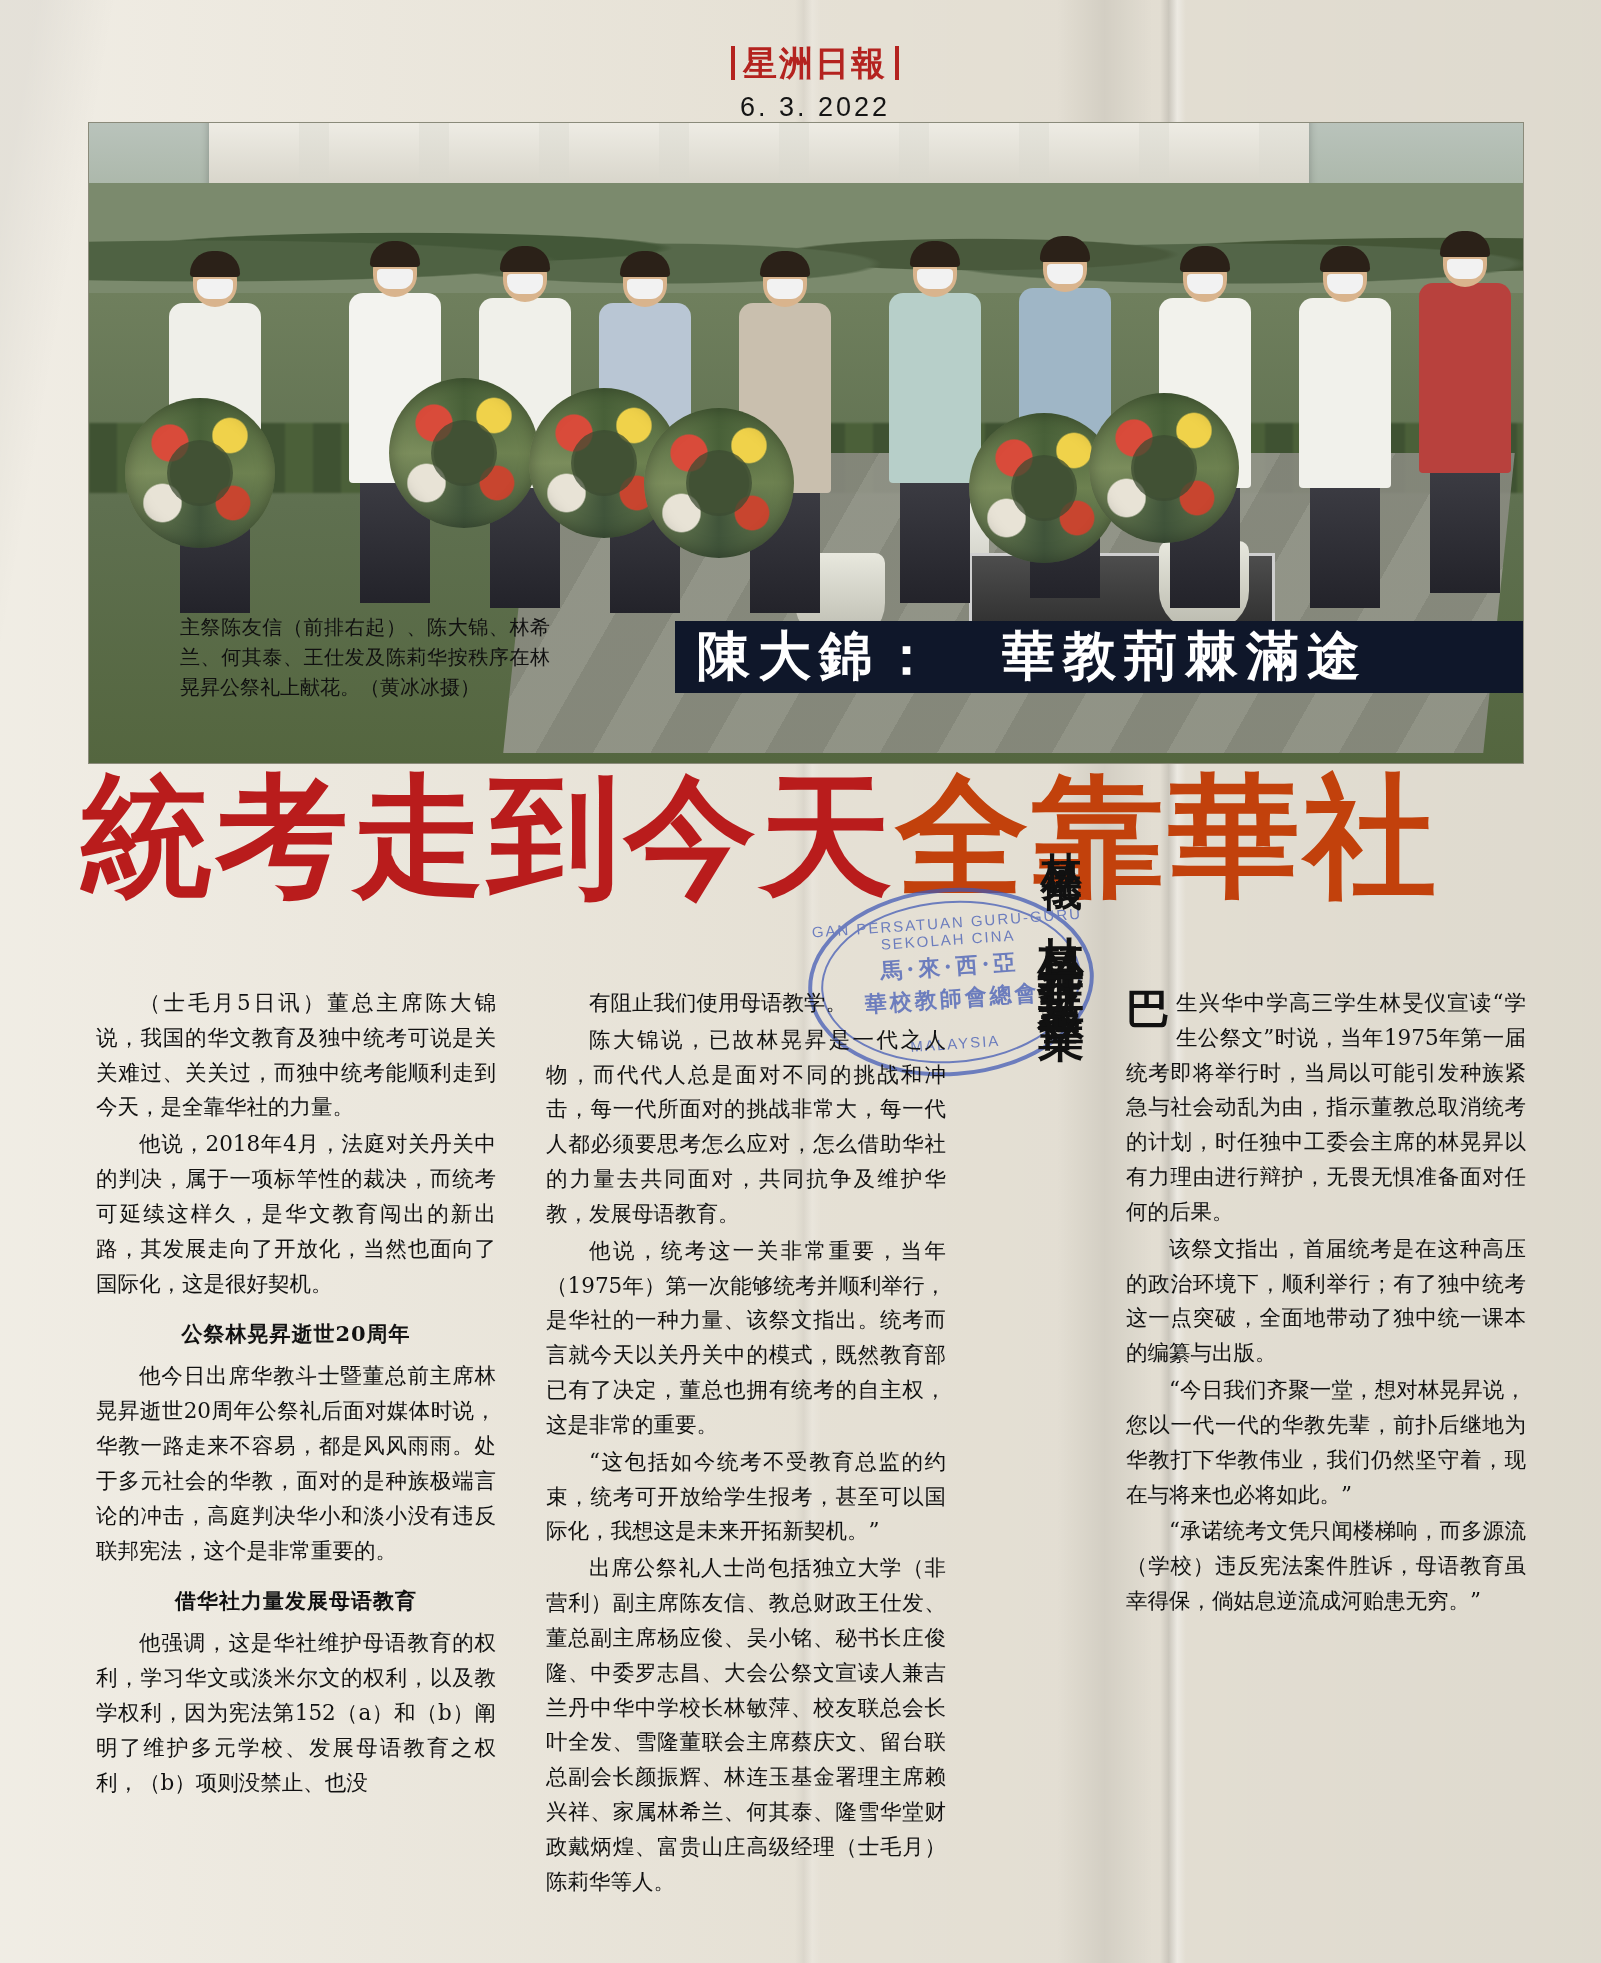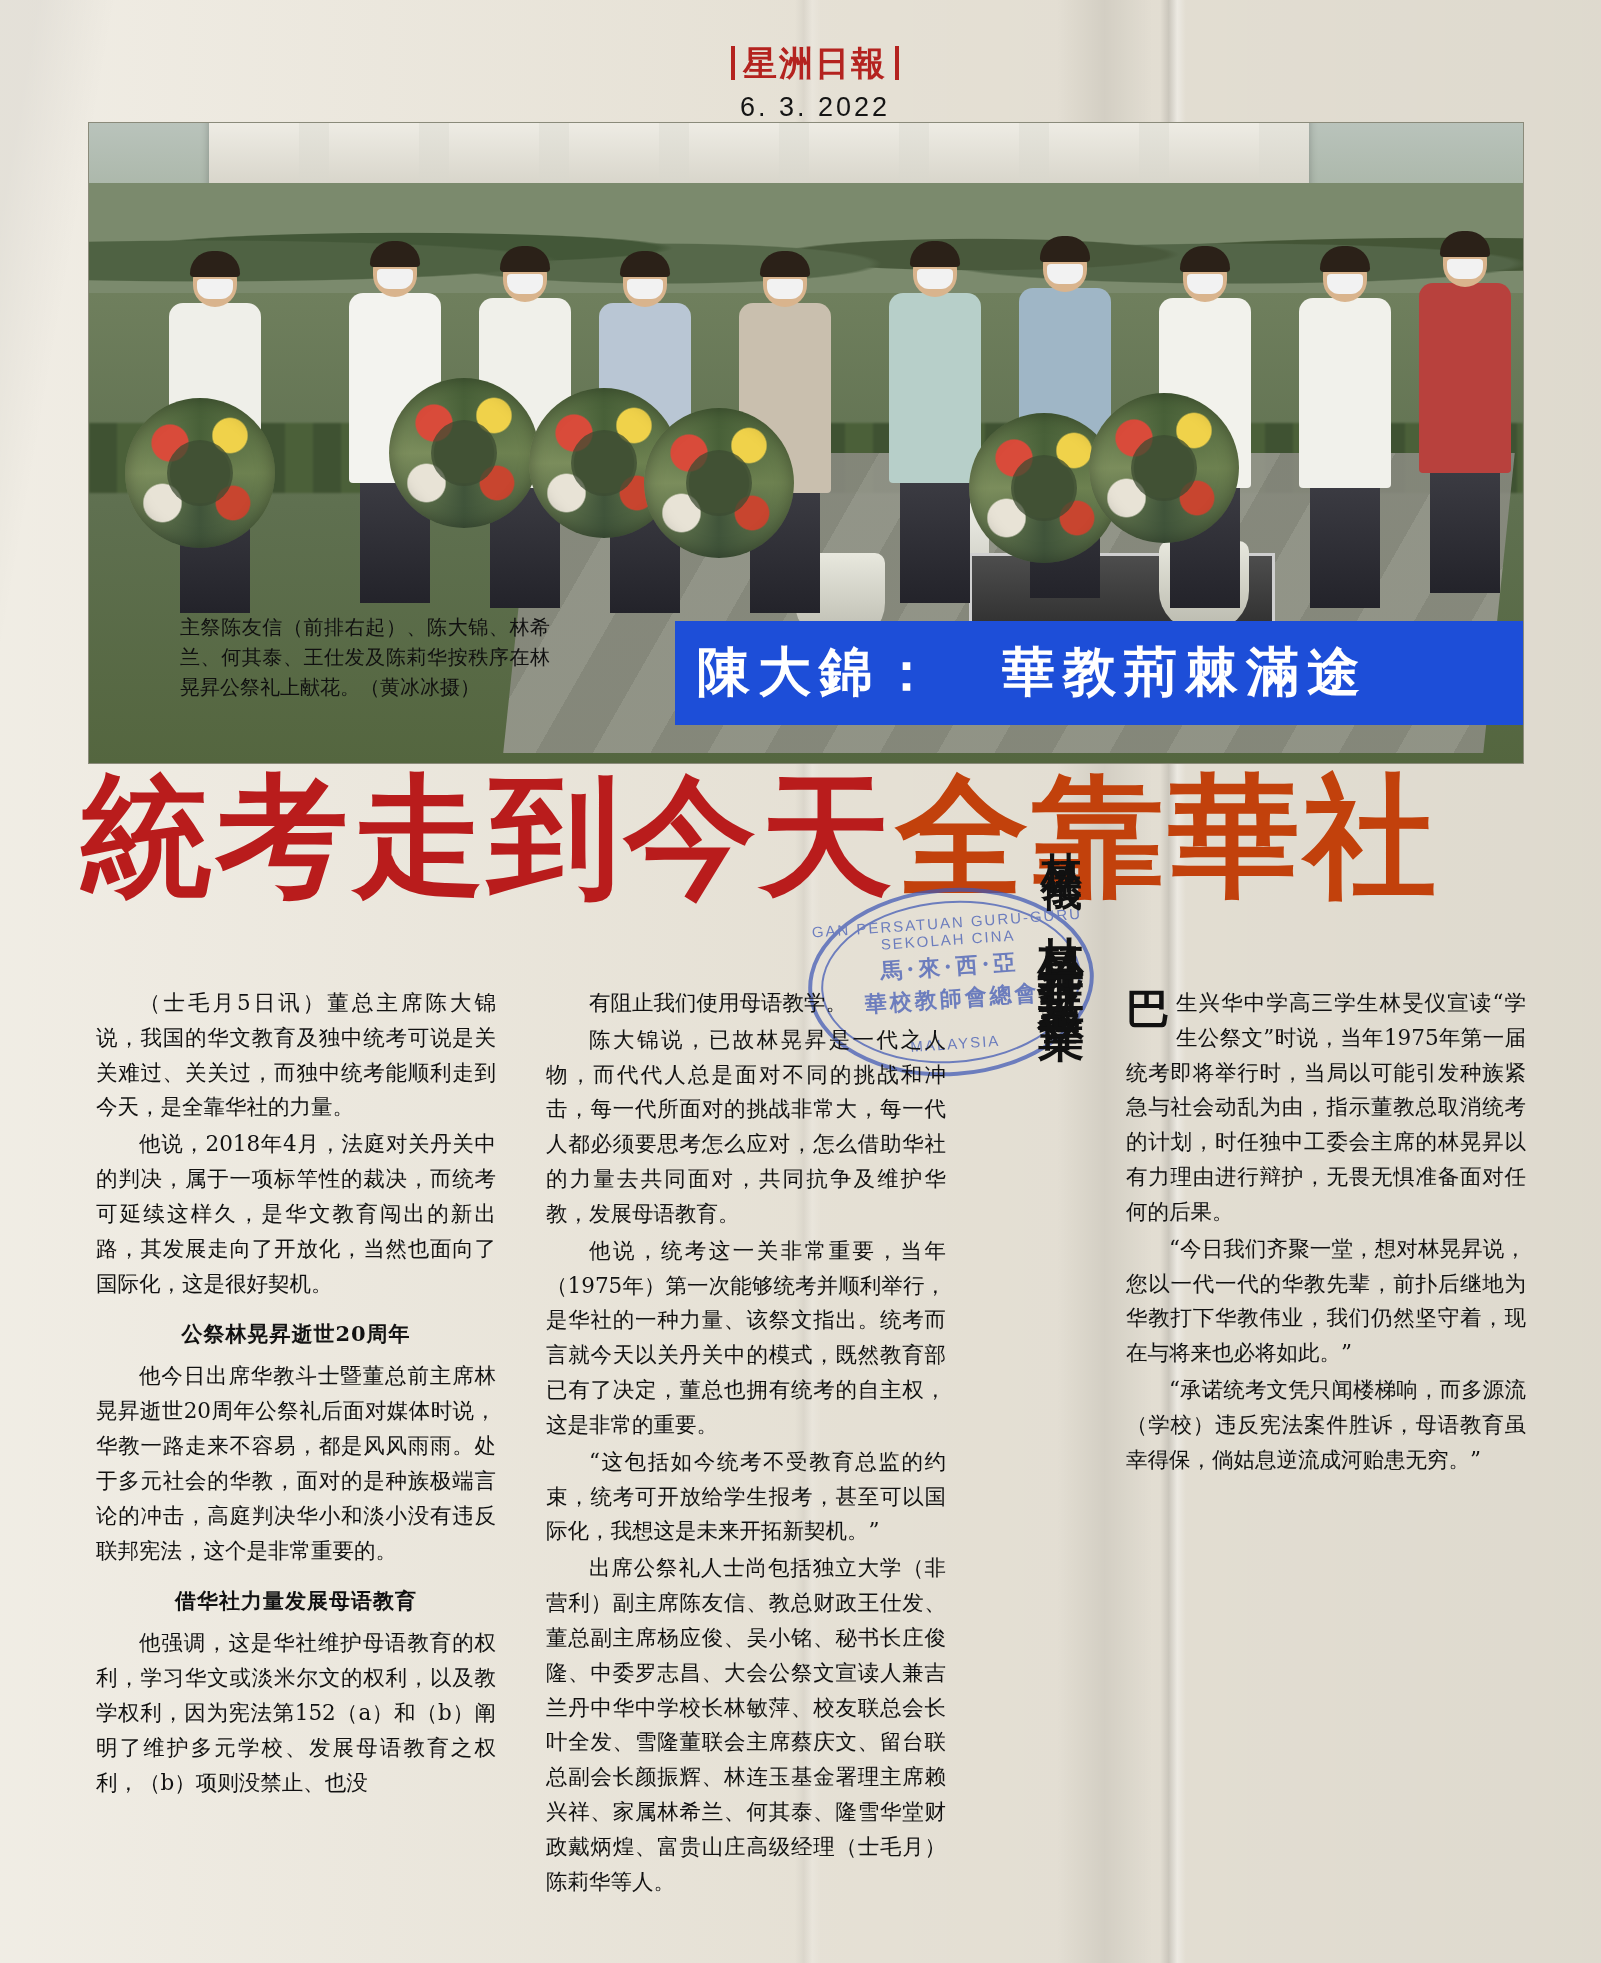--- a/index.html
+++ b/index.html
@@ -179,22 +179,22 @@
     border-radius:50%;
     background: rgba(60,75,50,.75);
   }
 
   
   .photo-headline {
     position: absolute;
     left: 586px;
     top: 498px;
     width: 848px;
-    height: 104px;
-    background: #1d4ed8;
+    height: 72px;
+    background: #0f172a;
     display: flex;
     align-items: center;
     padding: 0 22px;
     box-sizing: border-box;
   }
   .photo-headline span {
     color: #fff;
     font-family: "DejaVu Serif", serif;
     font-weight: bold;
     font-size: 53px;
@@ -476,20 +476,21 @@
       </div>
     <div class="col c2">
         <p>有阻止我们使用母语教学。</p>
         <p>陈大锦说，已故林晃昇是一代之人物，而代代人总是面对不同的挑战和冲击，每一代所面对的挑战非常大，每一代人都必须要思考怎么应对，怎么借助华社的力量去共同面对，共同抗争及维护华教，发展母语教育。</p>
         <p>他说，统考这一关非常重要，当年（1975年）第一次能够统考并顺利举行，是华社的一种力量、该祭文指出。统考而言就今天以关丹关中的模式，既然教育部已有了决定，董总也拥有统考的自主权，这是非常的重要。</p>
         <p>“这包括如今统考不受教育总监的约束，统考可开放给学生报考，甚至可以国际化，我想这是未来开拓新契机。”</p>
         <p>出席公祭礼人士尚包括独立大学（非营利）副主席陈友信、教总财政王仕发、董总副主席杨应俊、吴小铭、秘书长庄俊隆、中委罗志昌、大会公祭文宣读人兼吉兰丹中华中学校长林敏萍、校友联总会长叶全发、雪隆董联会主席蔡庆文、留台联总副会长颜振辉、林连玉基金署理主席赖兴祥、家属林希兰、何其泰、隆雪华堂财政戴炳煌、富贵山庄高级经理（士毛月）陈莉华等人。</p>
       </div>
     <div class="col c3">
         <p class="lead"><span class="dropcap">巴</span>生兴华中学高三学生林旻仪宣读“学生公祭文”时说，当年1975年第一届统考即将举行时，当局以可能引发种族紧急与社会动乱为由，指示董教总取消统考的计划，时任独中工委会主席的林晃昇以有力理由进行辩护，无畏无惧准备面对任何的后果。</p>
+        <p>该祭文指出，首届统考是在这种高压的政治环境下，顺利举行；有了独中统考这一点突破，全面地带动了独中统一课本的编纂与出版。</p>
         <p>“今日我们齐聚一堂，想对林晃昇说，您以一代一代的华教先辈，前扑后继地为华教打下华教伟业，我们仍然坚守着，现在与将来也必将如此。”</p>
         <p>“承诺统考文凭只闻楼梯响，而多源流（学校）违反宪法案件胜诉，母语教育虽幸得保，倘姑息逆流成河贻患无穷。”</p>
       </div>
 
     <div class="vhead"><span>林晃儀：</span><span class="l2">林晃昇打下華教偉業</span></div>
   </div>
 
 </div>
 
 </body></html>

